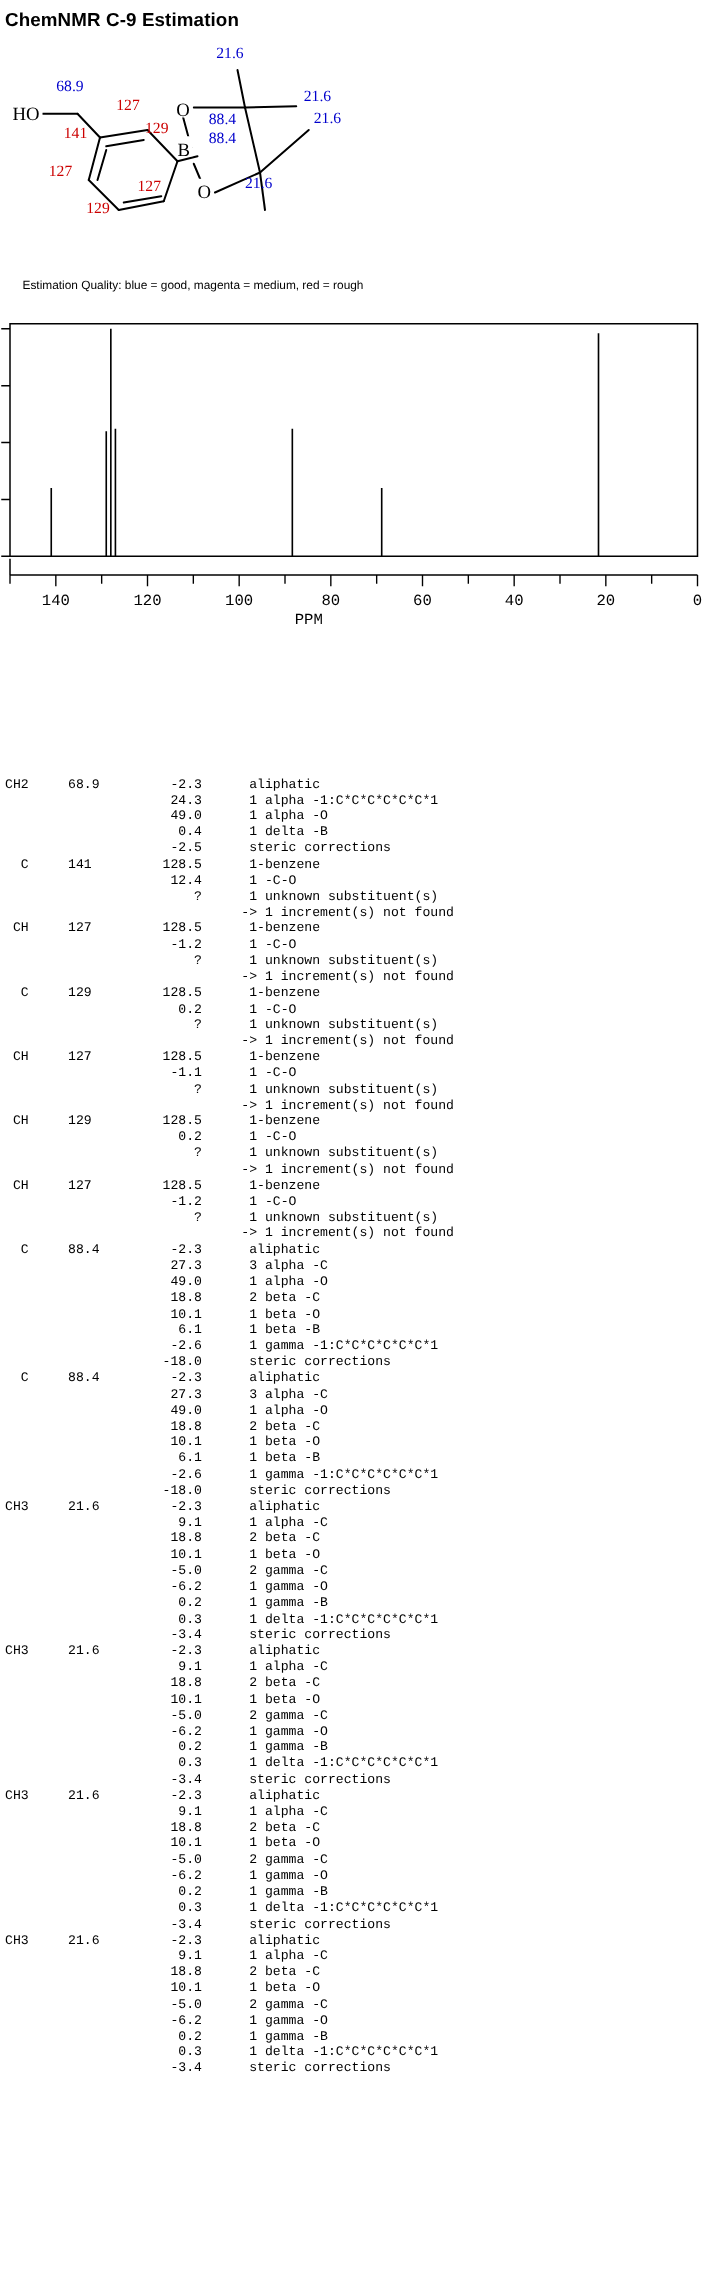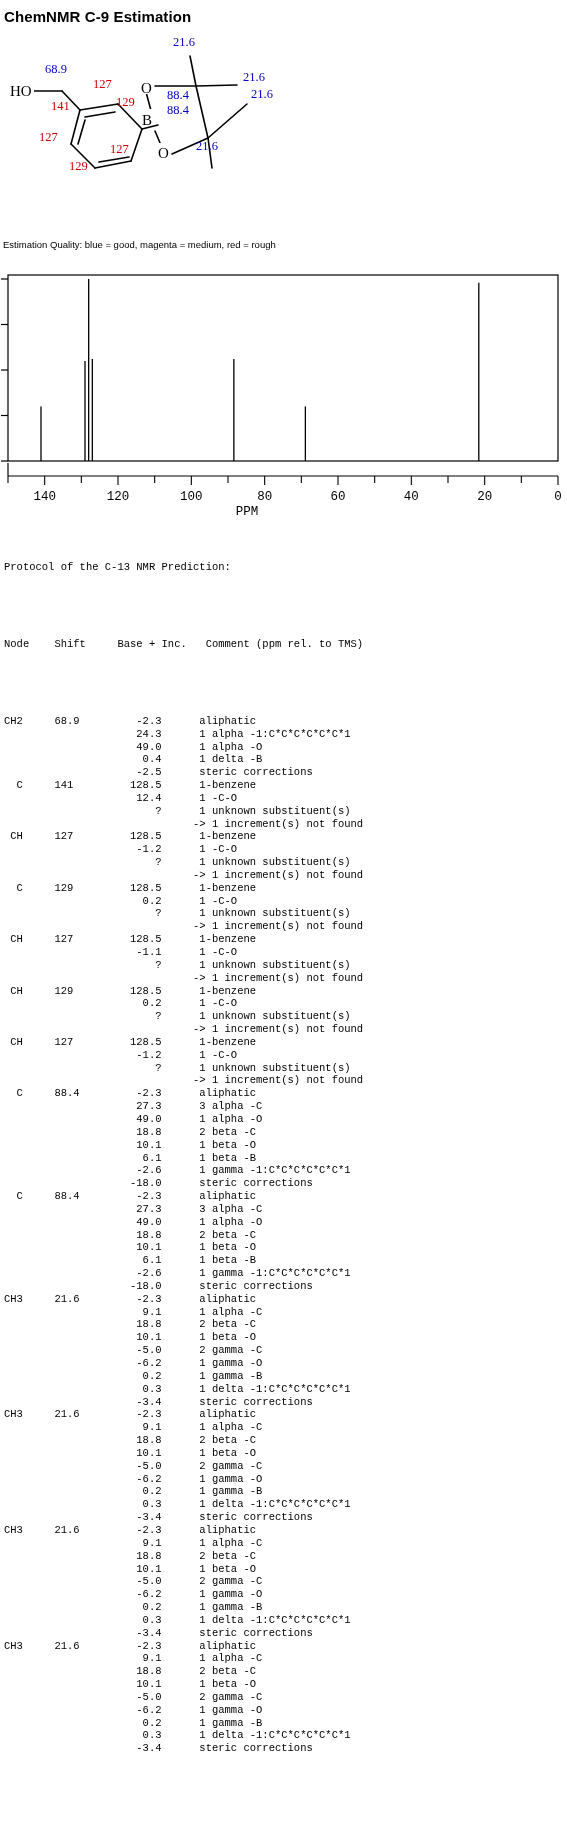--- a/index.html
+++ b/index.html
@@ -34,22 +34,22 @@
     height: 195px;
     margin-top: 2px;
   }
   #structure-svg { display: block; }
 
   
   #quality-legend {
     font-family: "Liberation Sans", sans-serif;
     font-size: 9.5px;
     line-height: 12px;
-    padding-left: 3px;
-    margin-top: 16px;
+    padding-left: 18px;
+    margin-top: 0;
     white-space: nowrap;
     color: #000000;
   }
 
   
   #spectrum-block {
     position: relative;
     width: 464px;
     height: 250px;
     margin-top: 20px;
@@ -195,18 +195,16 @@
         <text x="338" y="229">60</text>
         <text x="411.3333333333333" y="229">40</text>
         <text x="484.6666666666667" y="229">20</text>
         <text x="558" y="229">0</text>
       </g>
     <text id="x-axis-title" x="247" y="244" font-family="Liberation Mono, monospace" font-size="12.5" fill="#000000" text-anchor="middle">PPM</text>
   </svg>
 </div>
 
 <div id="protocol-block">
-  <span class="proto-heading">Protocol of the C-13 NMR Prediction:</span>
   <span class="proto-spacer"></span>
-  <span class="proto-line">Node    Shift     Base + Inc.   Comment (ppm rel. to TMS)</span>
   <span class="proto-spacer"></span>
   <div id="protocol-lines"><span class="proto-line">CH2     68.9         -2.3      aliphatic</span><span class="proto-line">                     24.3      1 alpha -1:C*C*C*C*C*C*1</span><span class="proto-line">                     49.0      1 alpha -O</span><span class="proto-line">                      0.4      1 delta -B</span><span class="proto-line">                     -2.5      steric corrections</span><span class="proto-line">  C     141         128.5      1-benzene</span><span class="proto-line">                     12.4      1 -C-O</span><span class="proto-line">                        ?      1 unknown substituent(s)</span><span class="proto-line">                              -&gt; 1 increment(s) not found</span><span class="proto-line"> CH     127         128.5      1-benzene</span><span class="proto-line">                     -1.2      1 -C-O</span><span class="proto-line">                        ?      1 unknown substituent(s)</span><span class="proto-line">                              -&gt; 1 increment(s) not found</span><span class="proto-line">  C     129         128.5      1-benzene</span><span class="proto-line">                      0.2      1 -C-O</span><span class="proto-line">                        ?      1 unknown substituent(s)</span><span class="proto-line">                              -&gt; 1 increment(s) not found</span><span class="proto-line"> CH     127         128.5      1-benzene</span><span class="proto-line">                     -1.1      1 -C-O</span><span class="proto-line">                        ?      1 unknown substituent(s)</span><span class="proto-line">                              -&gt; 1 increment(s) not found</span><span class="proto-line"> CH     129         128.5      1-benzene</span><span class="proto-line">                      0.2      1 -C-O</span><span class="proto-line">                        ?      1 unknown substituent(s)</span><span class="proto-line">                              -&gt; 1 increment(s) not found</span><span class="proto-line"> CH     127         128.5      1-benzene</span><span class="proto-line">                     -1.2      1 -C-O</span><span class="proto-line">                        ?      1 unknown substituent(s)</span><span class="proto-line">                              -&gt; 1 increment(s) not found</span><span class="proto-line">  C     88.4         -2.3      aliphatic</span><span class="proto-line">                     27.3      3 alpha -C</span><span class="proto-line">                     49.0      1 alpha -O</span><span class="proto-line">                     18.8      2 beta -C</span><span class="proto-line">                     10.1      1 beta -O</span><span class="proto-line">                      6.1      1 beta -B</span><span class="proto-line">                     -2.6      1 gamma -1:C*C*C*C*C*C*1</span><span class="proto-line">                    -18.0      steric corrections</span><span class="proto-line">  C     88.4         -2.3      aliphatic</span><span class="proto-line">                     27.3      3 alpha -C</span><span class="proto-line">                     49.0      1 alpha -O</span><span class="proto-line">                     18.8      2 beta -C</span><span class="proto-line">                     10.1      1 beta -O</span><span class="proto-line">                      6.1      1 beta -B</span><span class="proto-line">                     -2.6      1 gamma -1:C*C*C*C*C*C*1</span><span class="proto-line">                    -18.0      steric corrections</span><span class="proto-line">CH3     21.6         -2.3      aliphatic</span><span class="proto-line">                      9.1      1 alpha -C</span><span class="proto-line">                     18.8      2 beta -C</span><span class="proto-line">                     10.1      1 beta -O</span><span class="proto-line">                     -5.0      2 gamma -C</span><span class="proto-line">                     -6.2      1 gamma -O</span><span class="proto-line">                      0.2      1 gamma -B</span><span class="proto-line">                      0.3      1 delta -1:C*C*C*C*C*C*1</span><span class="proto-line">                     -3.4      steric corrections</span><span class="proto-line">CH3     21.6         -2.3      aliphatic</span><span class="proto-line">                      9.1      1 alpha -C</span><span class="proto-line">                     18.8      2 beta -C</span><span class="proto-line">                     10.1      1 beta -O</span><span class="proto-line">                     -5.0      2 gamma -C</span><span class="proto-line">                     -6.2      1 gamma -O</span><span class="proto-line">                      0.2      1 gamma -B</span><span class="proto-line">                      0.3      1 delta -1:C*C*C*C*C*C*1</span><span class="proto-line">                     -3.4      steric corrections</span><span class="proto-line">CH3     21.6         -2.3      aliphatic</span><span class="proto-line">                      9.1      1 alpha -C</span><span class="proto-line">                     18.8      2 beta -C</span><span class="proto-line">                     10.1      1 beta -O</span><span class="proto-line">                     -5.0      2 gamma -C</span><span class="proto-line">                     -6.2      1 gamma -O</span><span class="proto-line">                      0.2      1 gamma -B</span><span class="proto-line">                      0.3      1 delta -1:C*C*C*C*C*C*1</span><span class="proto-line">                     -3.4      steric corrections</span><span class="proto-line">CH3     21.6         -2.3      aliphatic</span><span class="proto-line">                      9.1      1 alpha -C</span><span class="proto-line">                     18.8      2 beta -C</span><span class="proto-line">                     10.1      1 beta -O</span><span class="proto-line">                     -5.0      2 gamma -C</span><span class="proto-line">                     -6.2      1 gamma -O</span><span class="proto-line">                      0.2      1 gamma -B</span><span class="proto-line">                      0.3      1 delta -1:C*C*C*C*C*C*1</span><span class="proto-line">                     -3.4      steric corrections</span></div>
 </div>
 
 </body></html>

